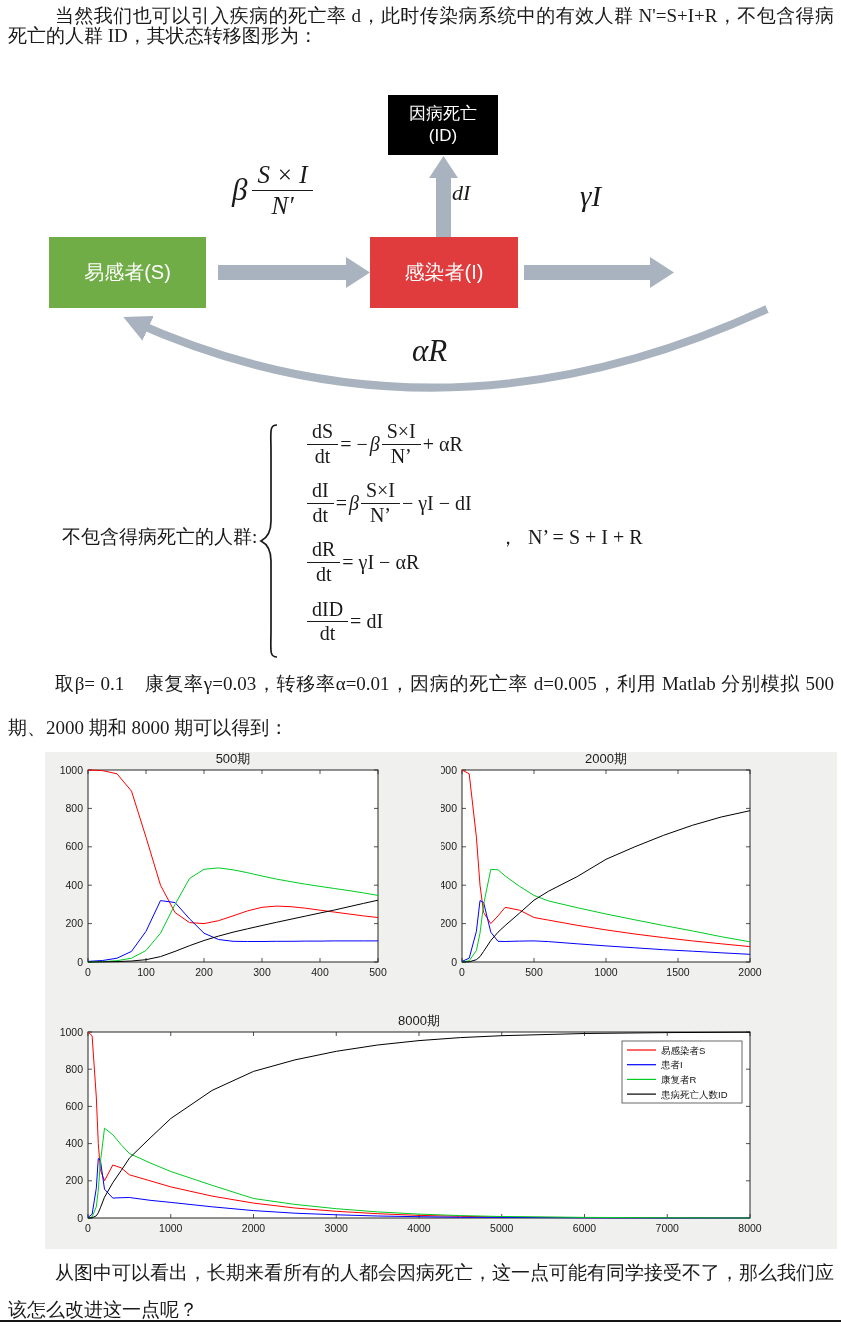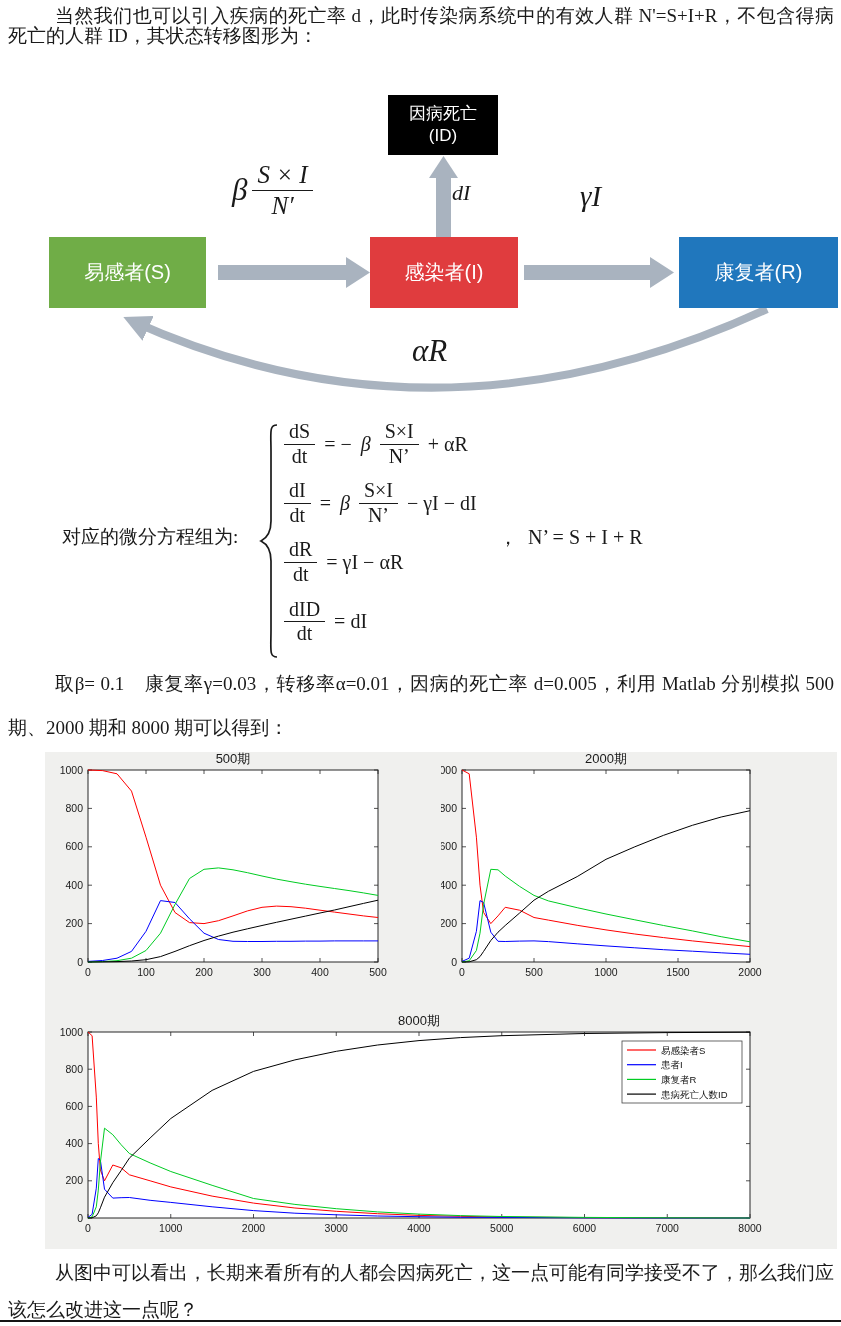--- a/index.html
+++ b/index.html
@@ -16,21 +16,21 @@
   .mlabel{position:absolute;font-style:italic;font-family:"Liberation Serif",serif;}
   .betarow{display:flex;align-items:center;gap:5px;}
   .frac{display:inline-flex;flex-direction:column;align-items:center;vertical-align:middle;
         font-family:"Liberation Serif",serif;}
   .frac .num{border-bottom:1.6px solid #1a1a1a;padding:0 5px;line-height:1.18;}
   .frac .den{line-height:1.18;padding:0 5px;}
   .eqsec{position:absolute;left:0;top:418px;width:841px;height:248px;}
   .eqintro{position:absolute;left:62px;top:106px;font-size:19px;}
   .brace{position:absolute;left:256px;top:4px;}
   .eqcol{position:absolute;left:284px;top:2px;display:flex;flex-direction:column;}
-  .eqrow{display:flex;align-items:center;gap:9px;font-size:20px;margin-bottom:11px;min-height:48px;}
+  .eqrow{display:flex;align-items:center;gap:2px;font-size:20px;margin-bottom:11px;min-height:48px;margin-left:23px;}
   .eqrow .mid,.eqrow .tail{white-space:pre;}
   .eqrow .coef{font-style:italic;}
   .eqaside{position:absolute;left:498px;top:106px;font-size:20px;white-space:pre;}
   .figure{position:absolute;left:45px;top:752px;width:792px;height:497px;background:#f0f0ee;}
   .figure svg{position:absolute;}
   .figure svg text{font-family:"Liberation Sans","DejaVu Sans",sans-serif;}
   .bottom-rule{position:absolute;left:0;top:1320px;width:841px;height:2px;background:#151515;}
 </style>
 </head>
 <body>
@@ -60,36 +60,35 @@
       </g>
       <path d="M 767,221 Q 440,372 132,233" fill="none" stroke="#a9b3bf" stroke-width="8" marker-end="url(#ah)"></path>
     </svg>
 
     <div class="dbox" style="left: 388px; top: 7px; width: 110px; height: 60px; font-size: 17px; line-height: 22px; background-color: rgb(0, 0, 0);">
       <div>因病死亡</div>
       <div>(ID)</div>
     </div>
     <div class="dbox" style="left: 49px; top: 149px; width: 157px; background-color: rgb(112, 173, 71);">易感者(S)</div>
     <div class="dbox" style="left: 370px; top: 149px; width: 148px; background-color: rgb(224, 60, 62);">感染者(I)</div>
-    <div class="dbox" style="left: 679px; top: 149px; width: 159px; background-color: rgb(32, 119, 189);">康复者(R)</div>
 
     <div class="mlabel betarow" style="left:232px;top:72px;">
       <span style="font-size:31px;">β</span>
       <span class="frac" style="font-size:25px;font-style:italic;">
         <span class="num">S × I</span>
         <span class="den">N′</span>
       </span>
     </div>
     <div class="mlabel" style="left:452px;top:92px;font-size:22px;">dI</div>
     <div class="mlabel" style="left:580px;top:92px;font-size:29px;">γI</div>
     <div class="mlabel" style="left:412px;top:245px;font-size:31px;">αR</div>
   </div>
 
   <div class="eqsec">
-    <div class="eqintro">对应的微分方程组为:</div>
+    <div class="eqintro">不包含得病死亡的人群:</div>
     <svg class="brace" width="26" height="238">
       <path d="M 21,3 C 13,3 15,10 15,30 L 15,99 C 15,113 9,117 5,119 C 9,121 15,125 15,139 L 15,208 C 15,228 13,235 21,235" fill="none" stroke="#1a1a1a" stroke-width="1.7"></path>
     </svg>
     <div class="eqcol">
 
       <div class="eqrow">
         <span class="frac">
           <span class="num">dS</span>
           <span class="den">dt</span>
         </span>

